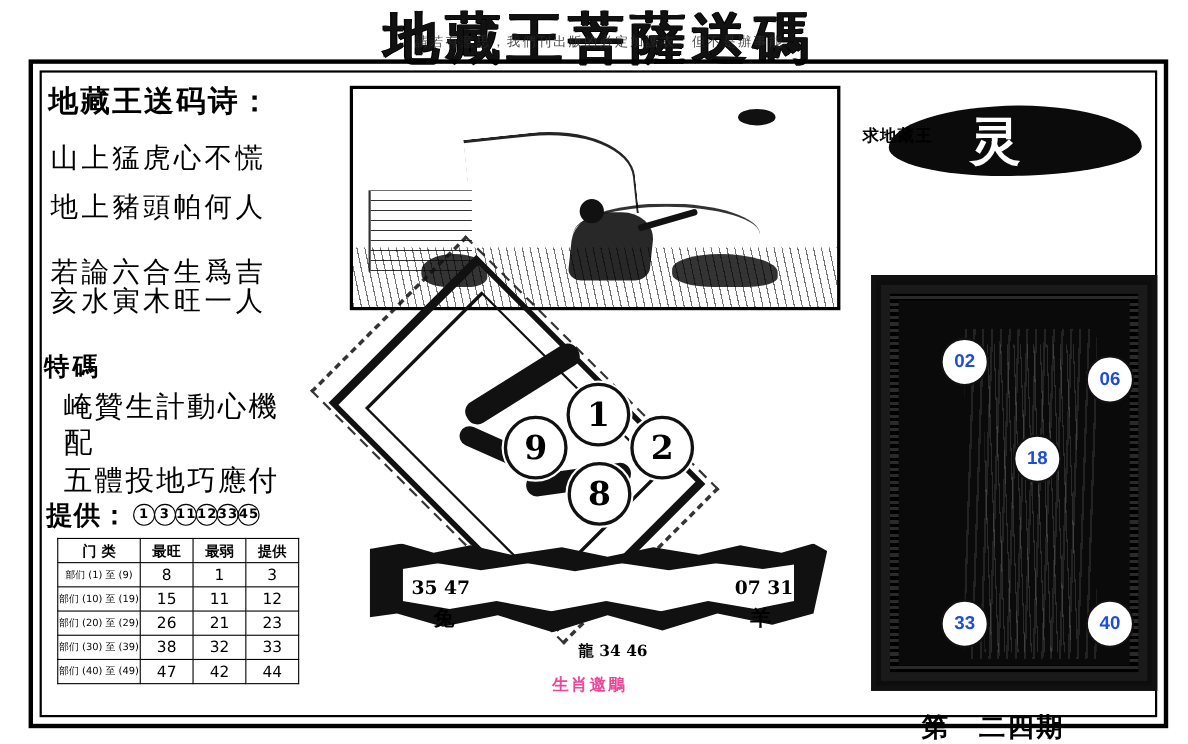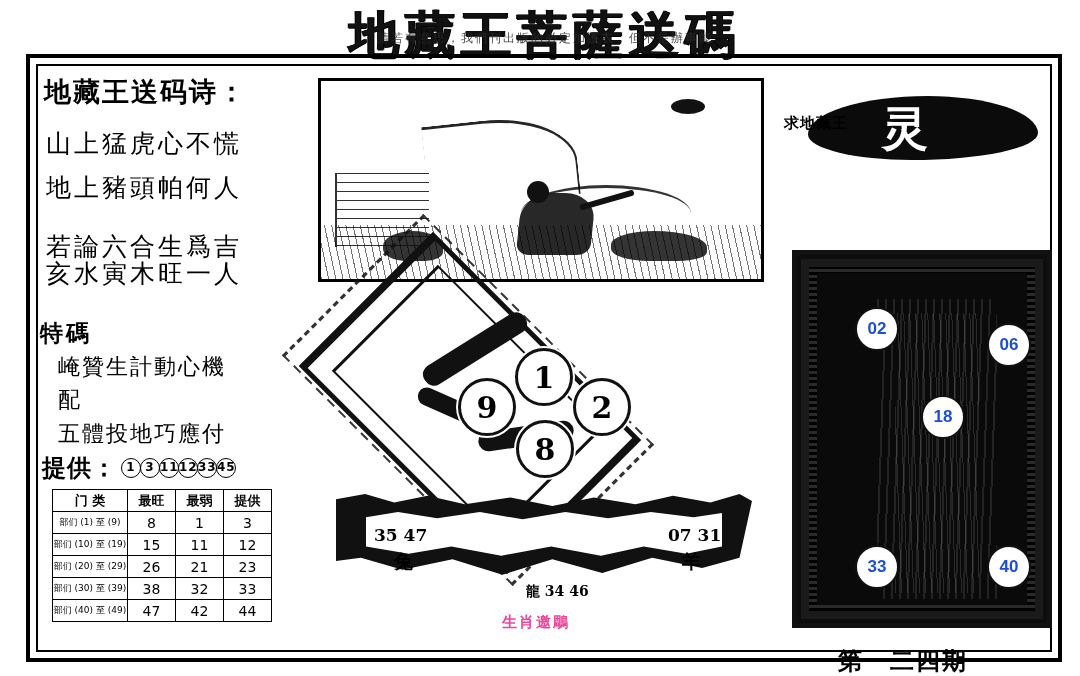--- a/index.html
+++ b/index.html
@@ -26,21 +26,21 @@
   .frame-inner{position:absolute;left:6px;top:6px;right:6px;bottom:6px;border:2px solid #000;}
 
   
   .poem-head{position:absolute;left:44px;top:74px;font-family:"DejaVu Serif",serif;
     font-size:27px;font-weight:bold;letter-spacing:2px;}
   .poem-line{position:absolute;left:46px;font-family:"DejaVu Serif",serif;
     font-size:25px;letter-spacing:3px;white-space:nowrap;}
   .pl0{top:127px}.pl1{top:171px}.pl2{top:230px}.pl3{top:257px}
 
   .temah{position:absolute;left:40px;top:318px;font-family:"DejaVu Serif",serif;font-size:23px;font-weight:bold;letter-spacing:3px;}
-  .tline{position:absolute;left:58px;font-family:"DejaVu Serif",serif;font-size:22px;letter-spacing:2px;white-space:nowrap;}
+  .tline{position:absolute;left:58px;font-family:"DejaVu Serif",serif;font-size:26px;letter-spacing:2px;white-space:nowrap;}
   .tl0{top:352px}.tl1{top:385px}.tl2{top:419px}
 
   .provide{position:absolute;left:42px;top:452px;font-family:"DejaVu Serif",serif;font-size:24px;font-weight:bold;letter-spacing:1px;white-space:nowrap;display:flex;align-items:center;}
   .pnums{display:inline-flex;margin-left:4px;}
   .pnum{display:inline-block;border:1.5px solid #000;border-radius:50%;width:18px;height:18px;line-height:17px;
         text-align:center;font-size:12px;font-family:"DejaVu Sans",sans-serif;margin-right:-1px;}
 
   
   .tbl{position:absolute;left:52px;top:489px;border-collapse:collapse;font-family:"DejaVu Sans",sans-serif;}
   .tbl td,.tbl th{border:1px solid #000;padding:0;text-align:center;vertical-align:middle;}

